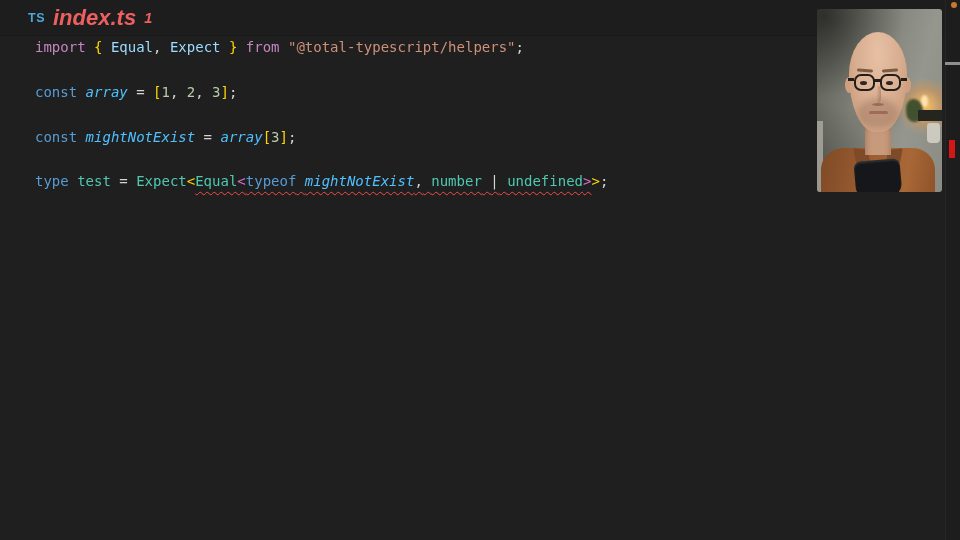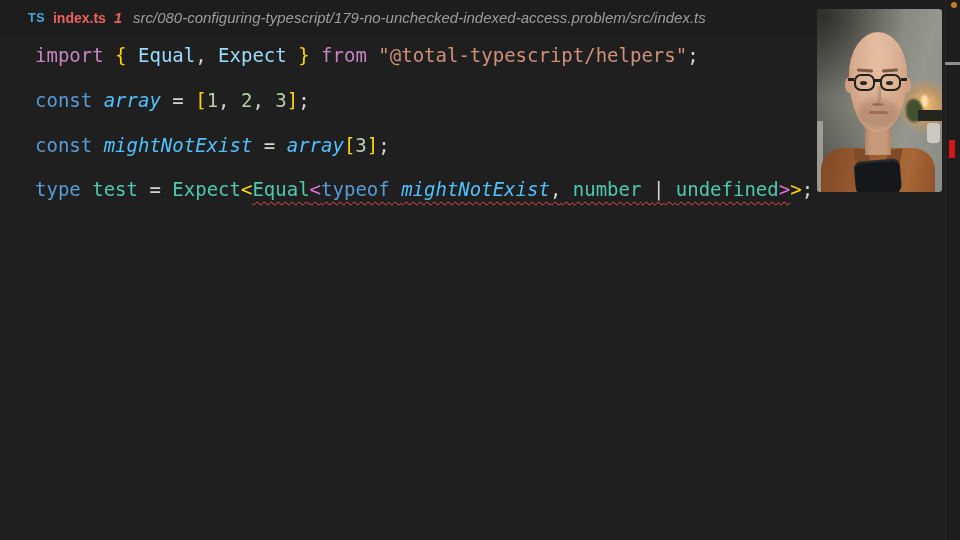--- a/index.html
+++ b/index.html
@@ -17,35 +17,35 @@
     border-bottom:1px solid #1a1a1a;
     display:flex; align-items:center; padding-left:28px;
     font-family:"Liberation Sans", sans-serif;
     white-space:nowrap;
   }
   .ts-badge {
     color:var(--tab-badge,#4da6d9); font-weight:bold; font-size:12.5px;
     letter-spacing:.5px; margin-right:8px;
   }
   .file-name {
-    color:var(--tab-file,#ee6060); font-weight:bold;
-    font-size:14px; margin-right:8px;
+    color:var(--tab-file,#ee6060); font-style:italic; font-weight:bold;
+    font-size:22px; margin-right:8px;
   }
   .problem-count {
     color:var(--tab-file,#ee6060); font-style:italic; font-weight:bold;
     font-size:14.5px; margin-right:11px;
   }
   .breadcrumb {
     color:var(--breadcrumb,#9d9d9d); font-style:italic; font-size:15px;
   }
 
   
   .code-area {
-    position:absolute; left:35px; top:44px; width:880px;
-    font-size:19px; line-height:22.4px; white-space:pre;
+    position:absolute; left:35px; top:36px; width:880px;
+    font-size:14px; line-height:22.4px; white-space:pre;
     color:var(--fg,#d4d4d4);
   }
   .code-line { height:22.4px; }
   .tok-kw { color:var(--kw,#c586c0); }
   .tok-sb { color:var(--sb,#569cd6); }
   .tok-ty { color:var(--ty,#4ec9b0); }
   .tok-cv { color:var(--cv,#4fc1ff);font-style:italic; }
   .tok-vb { color:var(--vb,#9cdcfe); }
   .tok-nu { color:var(--nu,#b5cea8); }
   .tok-st { color:var(--st,#ce9178); }
@@ -144,21 +144,20 @@
 </style>
 </head>
 <body>
 
 <div id="stage">
 
   <div class="tab-bar">
     <span class="ts-badge">TS</span>
     <span class="file-name">index.ts</span>
     <span class="problem-count">1</span>
-    <span class="breadcrumb">src/080-configuring-typescript/179-no-unchecked-indexed-access.problem/src/index.ts</span>
   </div>
 
   <div class="code-area"><div class="code-line"><span class="tok-kw">import</span><span class="tok-fg"> </span><span class="tok-b1">{</span><span class="tok-fg"> </span><span class="tok-vb">Equal</span><span class="tok-fg">,</span><span class="tok-fg"> </span><span class="tok-vb">Expect</span><span class="tok-fg"> </span><span class="tok-b1">}</span><span class="tok-fg"> </span><span class="tok-kw">from</span><span class="tok-fg"> </span><span class="tok-st">"@total-typescript/helpers"</span><span class="tok-fg">;</span></div><div class="code-line">&nbsp;</div><div class="code-line"><span class="tok-sb">const</span><span class="tok-fg"> </span><span class="tok-cv">array</span><span class="tok-fg"> = </span><span class="tok-b1">[</span><span class="tok-nu">1</span><span class="tok-fg">, </span><span class="tok-nu">2</span><span class="tok-fg">, </span><span class="tok-nu">3</span><span class="tok-b1">]</span><span class="tok-fg">;</span></div><div class="code-line">&nbsp;</div><div class="code-line"><span class="tok-sb">const</span><span class="tok-fg"> </span><span class="tok-cv">mightNotExist</span><span class="tok-fg"> = </span><span class="tok-cv">array</span><span class="tok-b1">[</span><span class="tok-nu">3</span><span class="tok-b1">]</span><span class="tok-fg">;</span></div><div class="code-line">&nbsp;</div><div class="code-line"><span class="tok-sb">type</span><span class="tok-fg"> </span><span class="tok-ty">test</span><span class="tok-fg"> = </span><span class="tok-ty">Expect</span><span class="tok-b1">&lt;</span><span class="tok-ty sq">Equal</span><span class="tok-b2 sq">&lt;</span><span class="tok-sb sq">typeof</span><span class="tok-fg sq"> </span><span class="tok-cv sq">mightNotExist</span><span class="tok-fg sq">,</span><span class="tok-fg sq"> </span><span class="tok-ty sq">number</span><span class="tok-fg sq"> </span><span class="tok-fg sq">|</span><span class="tok-fg sq"> </span><span class="tok-ty sq">undefined</span><span class="tok-b2 sq">&gt;</span><span class="tok-b1">&gt;</span><span class="tok-fg">;</span></div></div>
 
   <div class="ruler">
     <div class="ruler-dot"></div>
     <div class="ruler-thumb"></div>
     <div class="ruler-error"></div>
   </div>
 

